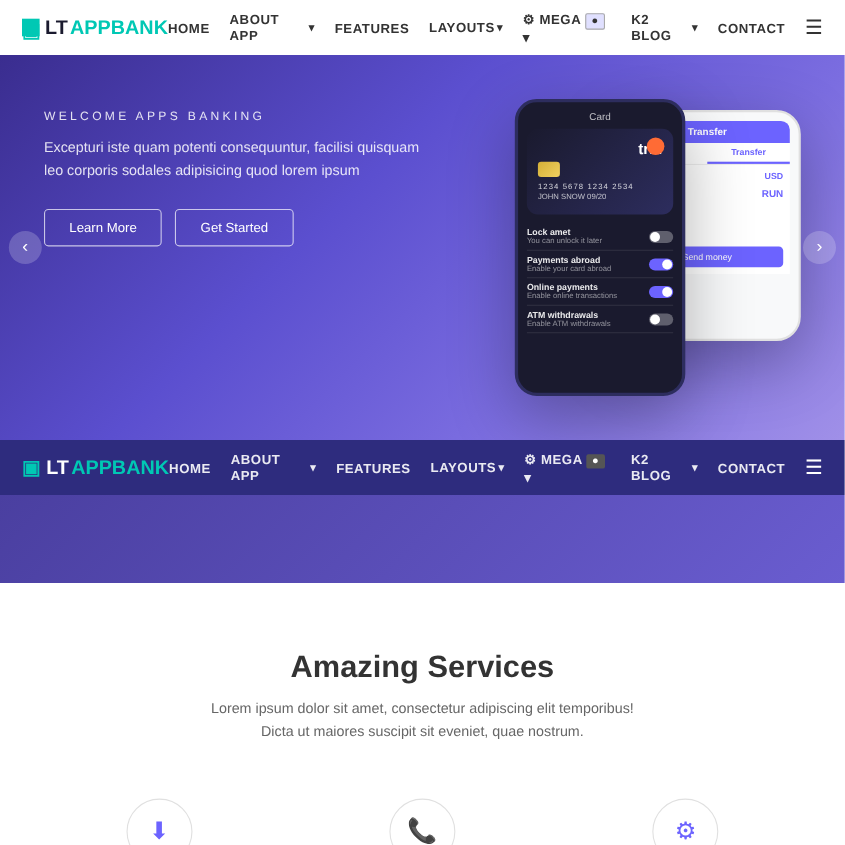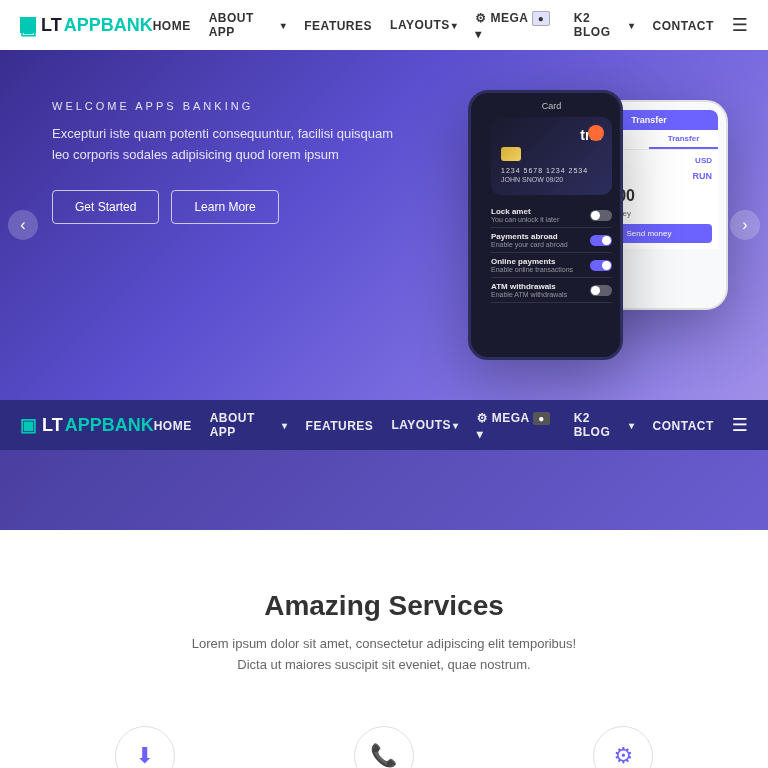--- a/index.html
+++ b/index.html
@@ -65,21 +65,20 @@
       position: relative;
       min-height: 340px;
       overflow: hidden;
       display: flex;
       align-items: flex-start;
     }
     .hero-content {
       flex: 1;
       padding-top: 10px;
       z-index: 2;
-      margin-left: 12px;
     }
     .hero-subtitle {
       color: rgba(255,255,255,0.85);
       font-size: 11px;
       letter-spacing: 3px;
       text-transform: uppercase;
       margin-bottom: 12px;
     }
     .hero-title {
       color: #fff;
@@ -115,21 +114,20 @@
       width: 280px;
       height: 320px;
       flex-shrink: 0;
       margin-top: -10px;
     }
     .phone-mockup {
       position: absolute;
       border-radius: 20px;
       overflow: hidden;
       box-shadow: 0 20px 60px rgba(0,0,0,0.3);
-      padding-left: 12px;
     }
     .phone-back {
       width: 170px;
       height: 210px;
       right: 0;
       top: 20px;
       background: #f8f9fa;
       border-radius: 22px;
       border: 2px solid #e0e0e0;
     }
@@ -377,22 +375,22 @@
 </nav>
 
 <div class="hero-section-wrapper">
   <section class="hero">
     <button class="nav-arrow nav-arrow-left">‹</button>
 
     <div class="hero-content">
       <p class="hero-subtitle">WELCOME APPS BANKING</p>
       <p class="hero-desc">Excepturi iste quam potenti consequuntur, facilisi quisquam leo corporis sodales adipisicing quod lorem ipsum</p>
       <div class="hero-buttons">
+        <button class="btn-outline">Learn More</button>
         <button class="btn-outline">Get Started</button>
-        <button class="btn-outline">Learn More</button>
       </div>
     </div>
 
     <div class="hero-phones">
 
       <div class="phone-mockup phone-back">
         <div class="phone-back-inner">
           <div class="phone-back-header">
             <span>Transfer</span>
           </div>

